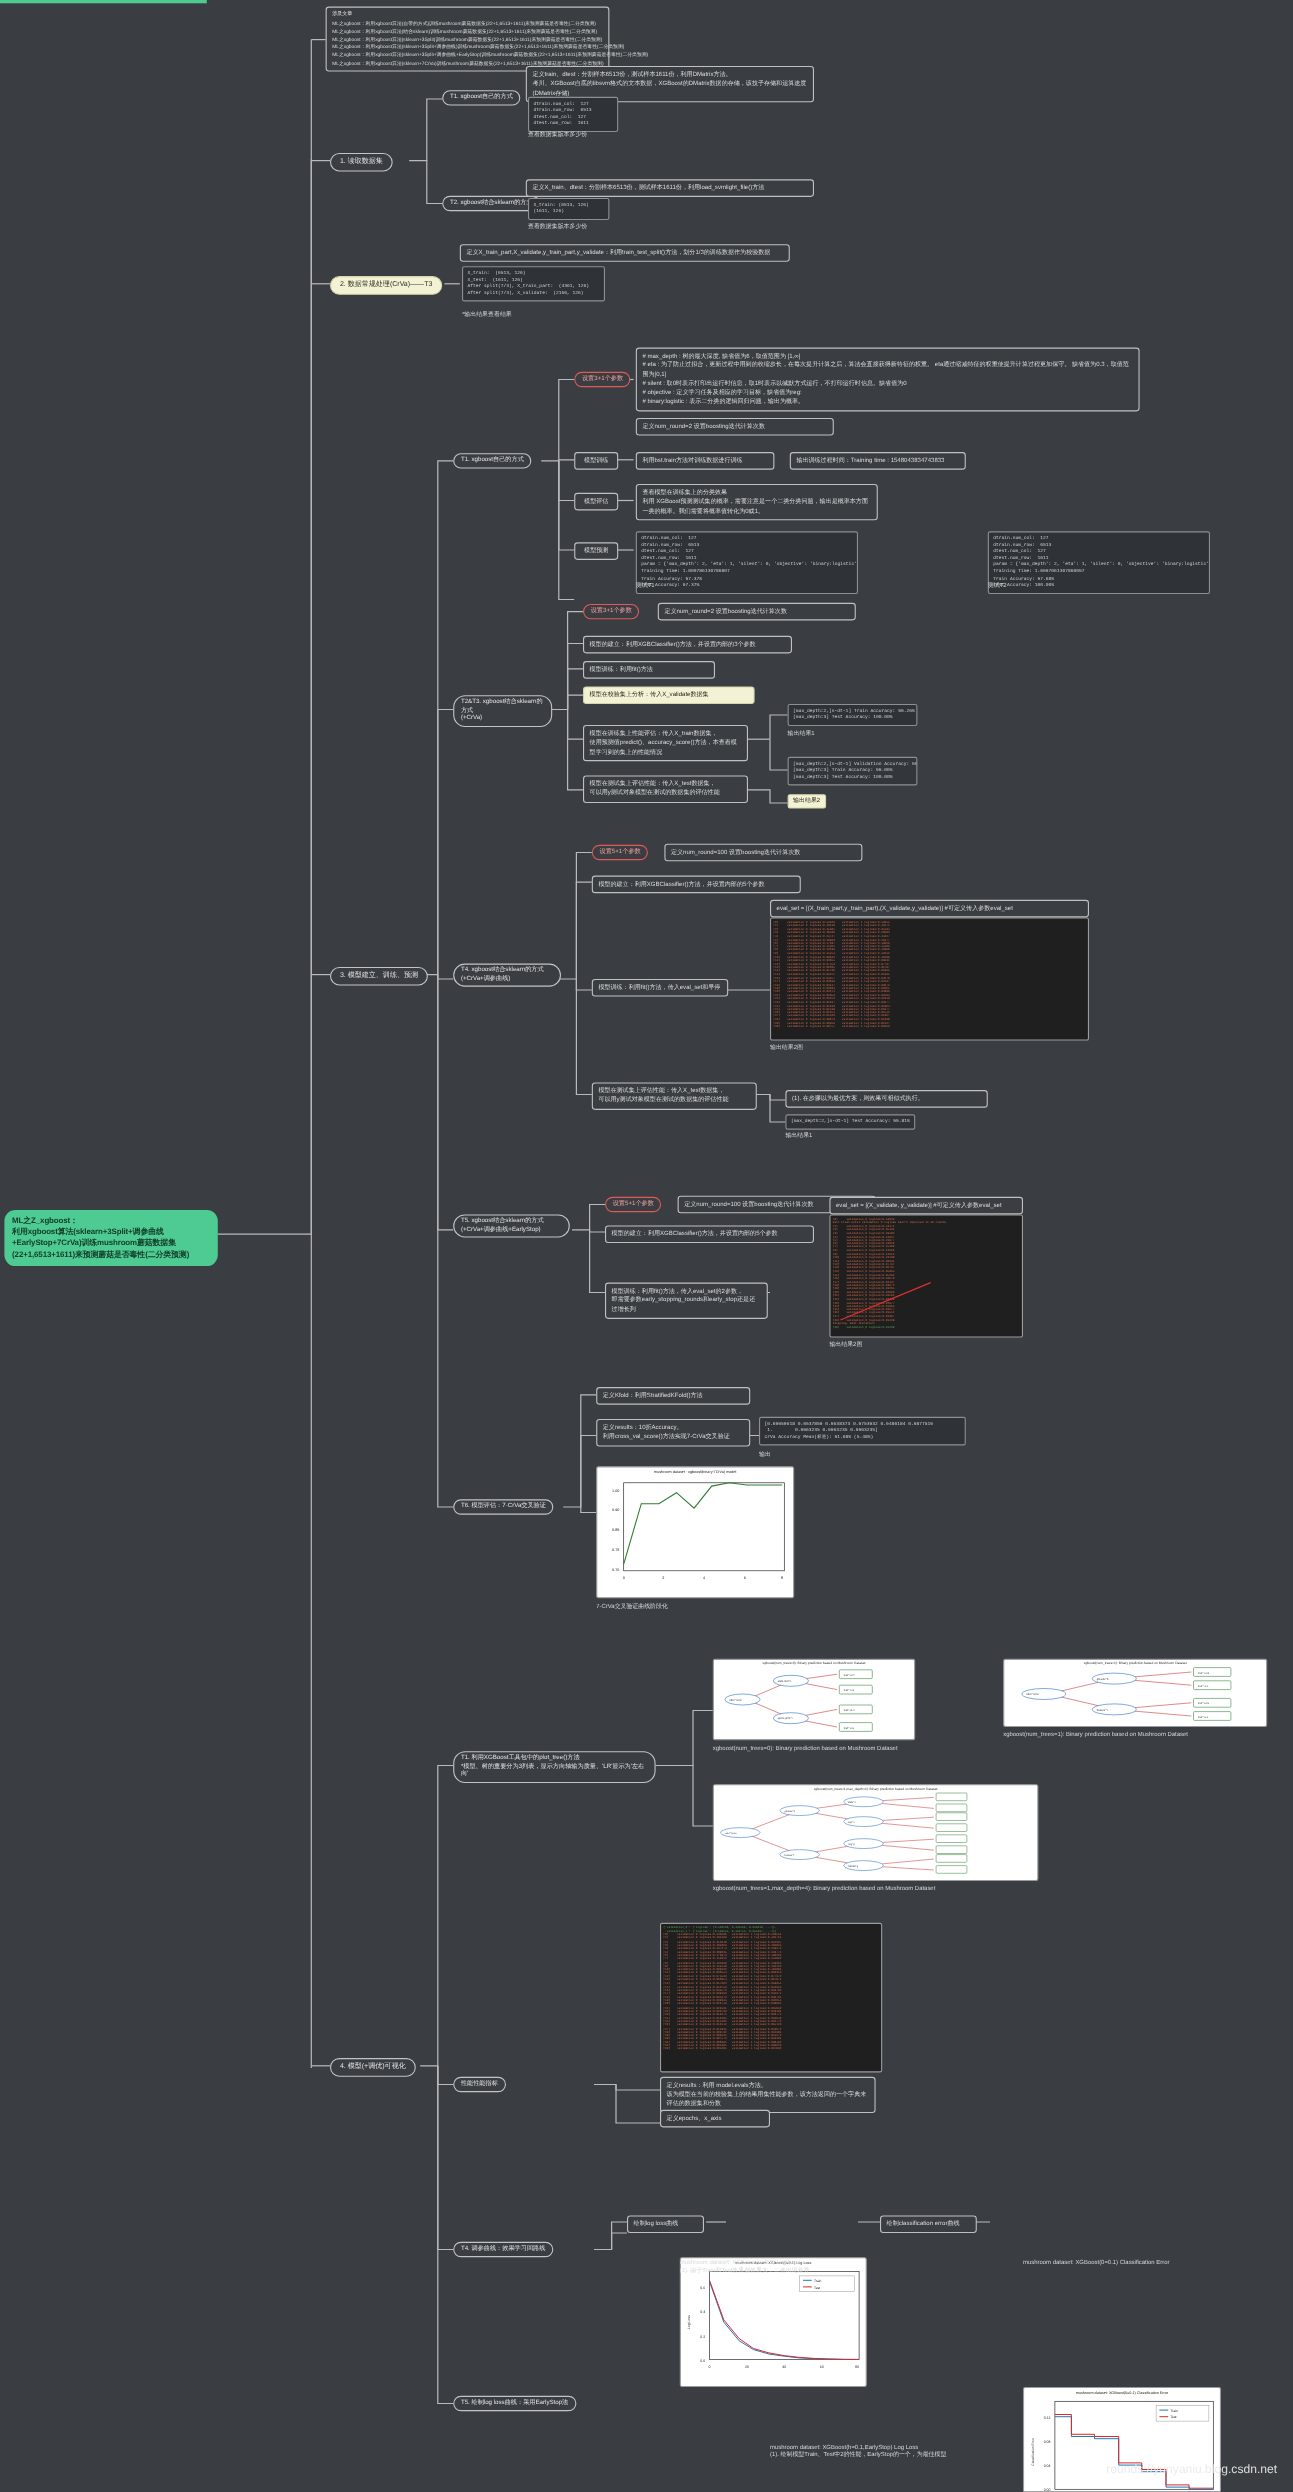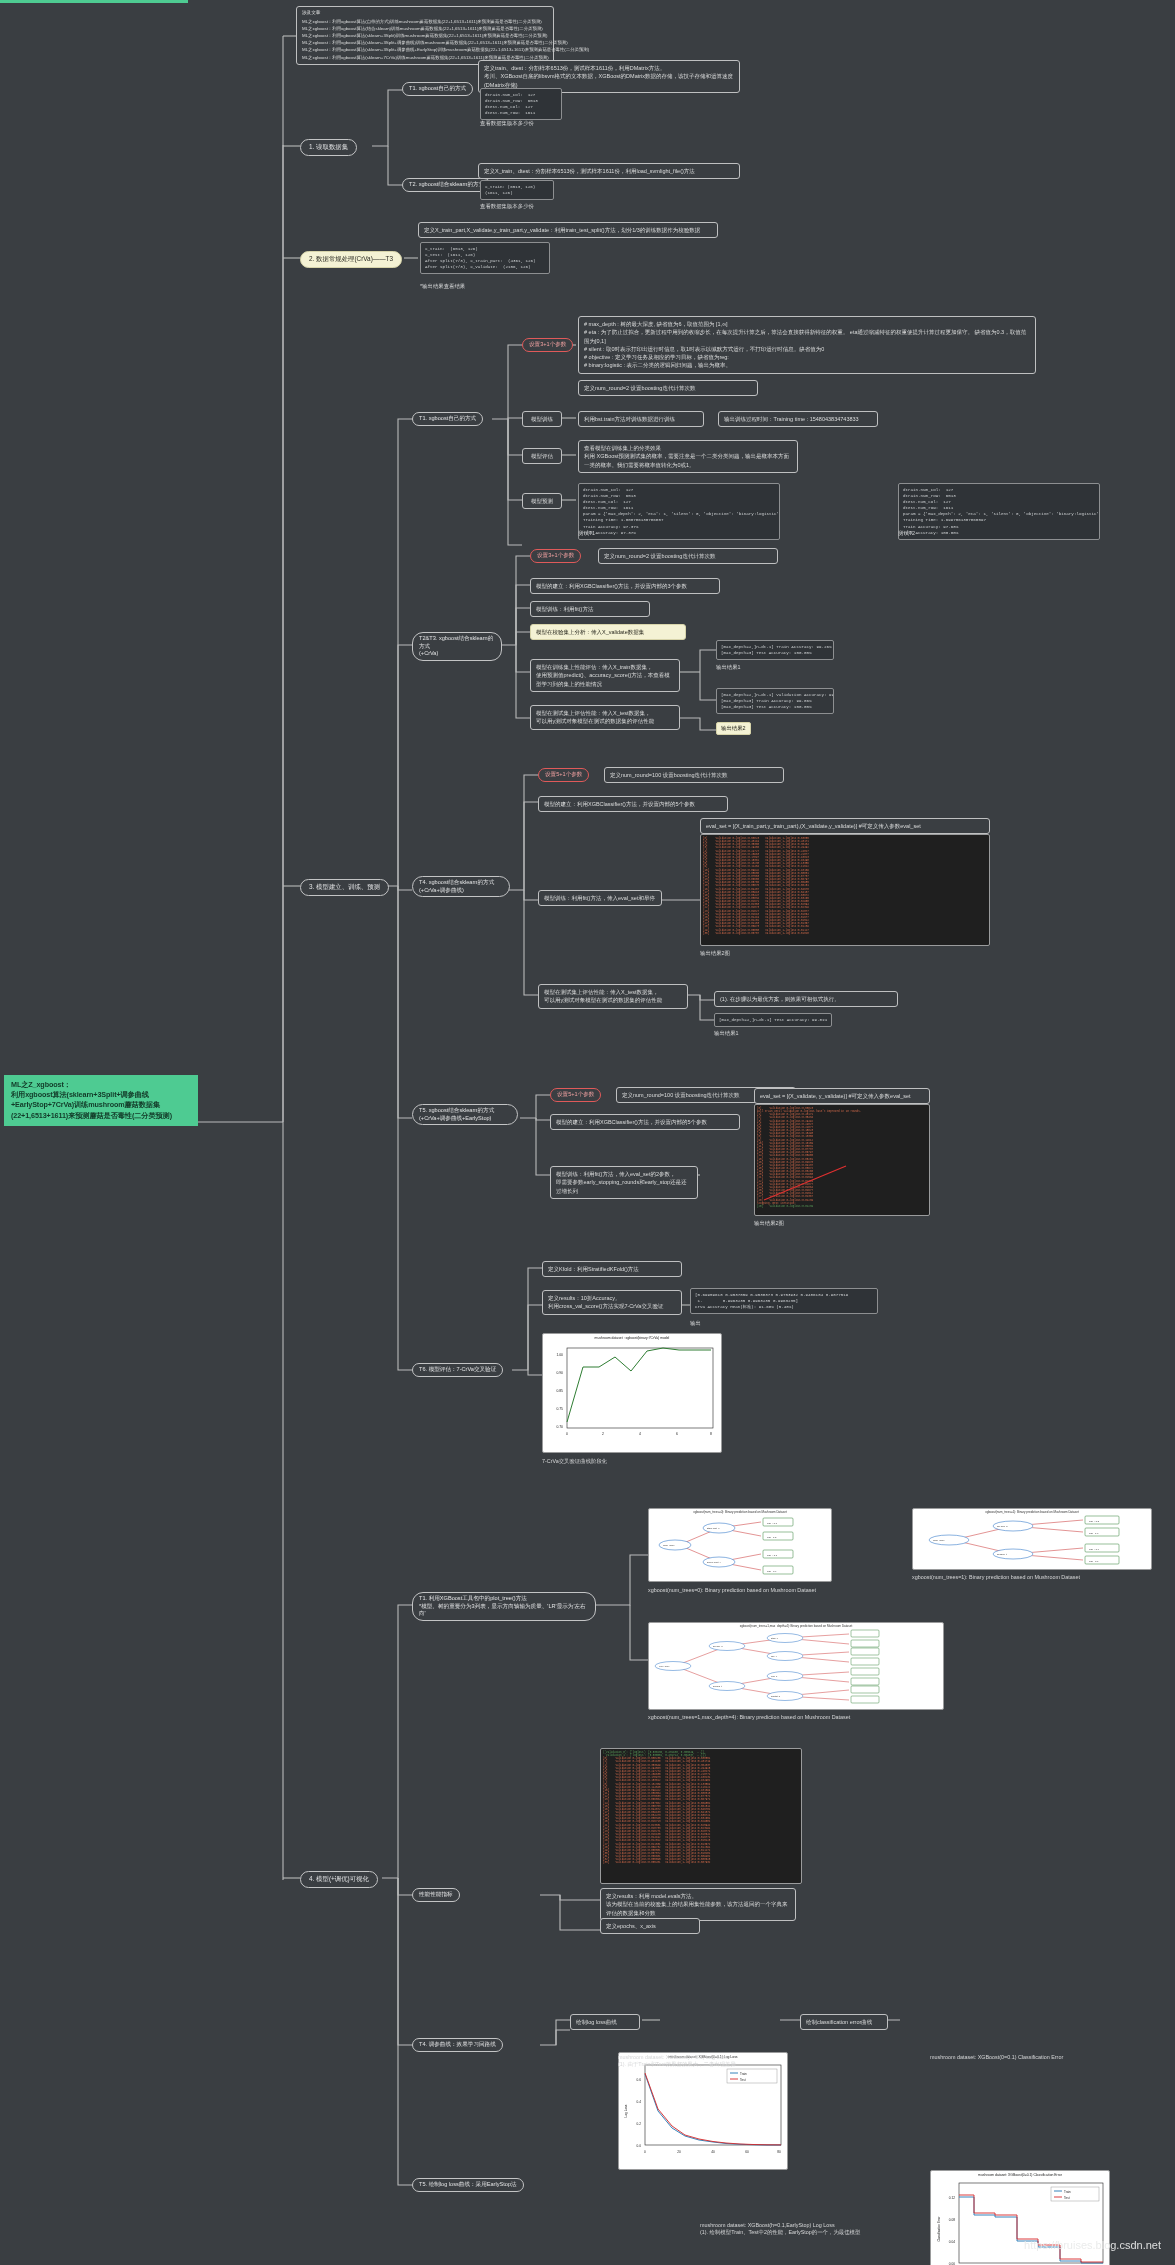--- a/index.html
+++ b/index.html
@@ -13,23 +13,23 @@
   }
   #canvas { position:absolute; inset:0; }
   svg.links { position:absolute; left:0; top:0; width:1175px; height:2265px; pointer-events:none; }
   svg.links path, svg.links line { stroke:#b9babb; stroke-width:1.1; fill:none; }
 
   .node { position:absolute; }
 
   
   .root {
     background:#4ecb92; color:#123a28;
-    border-radius:0; padding:5px 7px;
+    border-radius:10px; padding:5px 7px;
     font-size:7.2px; font-weight:bold; line-height:1.42;
-    width:194px; left:4px; top:1075px;
+    width:194px; left:4px; top:1100px;
     letter-spacing:-0.1px;
   }
 
   
   .pill {
     border:1px solid #c3c4c5; border-radius:11px;
     background:#3a3e42; color:#e2e3e4;
     font-size:6.4px; padding:3px 8px; line-height:1.35;
     white-space:nowrap;
   }
@@ -633,14 +633,14 @@
       </g>
     </svg>
   </div>
   <div class="node caption" style="left:930px; top:2052px; width:182px;">mushroom dataset: XGBoost(0=0.1) Classification Error</div>
 
   <div class="node pill small" style="left:412px; top:2178px;">T5. 绘制log loss曲线：采用EarlyStop法</div>
 
   <div class="node caption" style="left:700px; top:2220px; width:172px; white-space:pre-line;">mushroom dataset: XGBoost(h=0.1,EarlyStop) Log Loss
 (1). 绘制模型Train、Test中2的性能，EarlyStop的一个，为最佳模型</div>
 
-  <div class="watermark">https://bruises.blog.csdn.net</div>
+  <div class="watermark">rounds://yunyaniu.blog.csdn.net</div>
 </div>
 
 </body></html>

